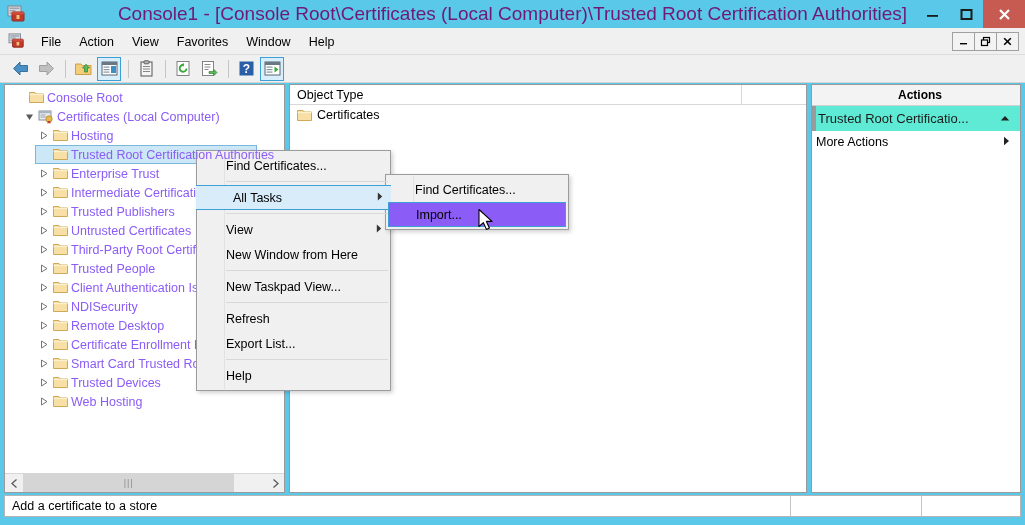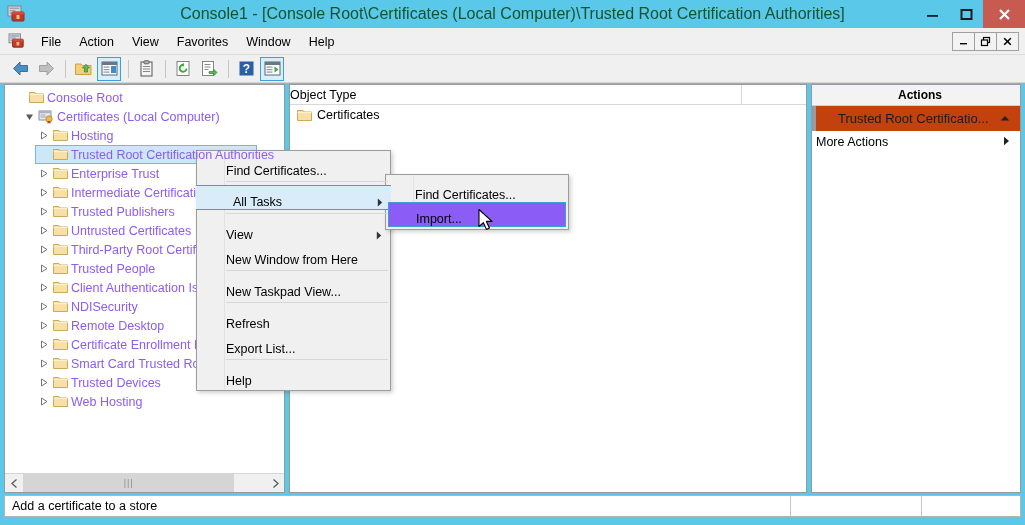--- a/index.html
+++ b/index.html
@@ -33,22 +33,22 @@
     position: absolute;
     left: 7px; top: 5px;
     width: 20px; height: 18px;
   }
   .titlebar-text {
     position: absolute;
     left: 0; top: 0;
     width: 1025px; height: 28px;
     line-height: 28px;
     text-align: center;
-    font-size: 16px;
-    color: #14532d;
+    font-size: 19px;
+    color: #701a75;
     white-space: nowrap;
     overflow: hidden;
   }
   .winbtns {
     position: absolute;
     right: 0; top: 0;
     height: 28px;
     display: flex;
   }
   .winbtn {
@@ -217,20 +217,21 @@
     background: #ffffff;
     border-bottom: 1px solid #d8d8d8;
     display: flex;
     align-items: center;
     box-sizing: border-box;
   }
   .col-cell {
     height: 20px;
     line-height: 20px;
     font-size: 12.5px;
+    padding-left: 7px;
     box-sizing: border-box;
     border-right: 1px solid #d8d8d8;
     color: #000;
   }
   .col-cell.c1 { width: 452px; }
   .col-cell.c2 { flex: 1; border-right: none; }
   .list-row {
     height: 20px;
     display: flex;
     align-items: center;
@@ -256,25 +257,25 @@
     border-bottom: 1px solid #d0d0d0;
     font-size: 12px;
     font-weight: bold;
     padding-left: 8px;
     color: #000;
     box-sizing: border-box;
     text-align: center;
   }
   .actions-group {
     height: 25px;
-    background: #c2410c;
+    background: #5eead4;
     display: flex;
     align-items: center;
     border-left: 4px solid #9a9a9a;
-    padding-left: 22px;
+    padding-left: 2px;
     box-sizing: border-box;
   }
   .actions-group .ag-text {
     flex: 1;
     font-size: 13px;
     color: #1b1b1b;
     white-space: nowrap;
     overflow: hidden;
   }
   .actions-group .ag-chev { padding-right: 10px; font-size: 9px; color: #222; }
@@ -328,21 +329,21 @@
     width: 26px;
     background: #f0f0f0;
     border-right: 1px solid #e2e2e2;
   }
   .cm1 { left: 196px; top: 150px; width: 195px; }
   .cm2 { left: 385px; top: 174px; width: 184px; }
   .cmitem {
     position: relative;
     height: 25px;
     display: flex;
-    align-items: flex-end;
+    align-items: center;
     padding-left: 29px;
     padding-right: 8px;
     font-size: 12.5px;
     color: #000;
     box-sizing: border-box;
     z-index: 2;
   }
   .cmitem .cm-text { flex: 1; white-space: nowrap; }
   .cmitem .cm-sub { font-size: 9px; color: #333; padding-left: 12px; }
   .cmitem.hl {

